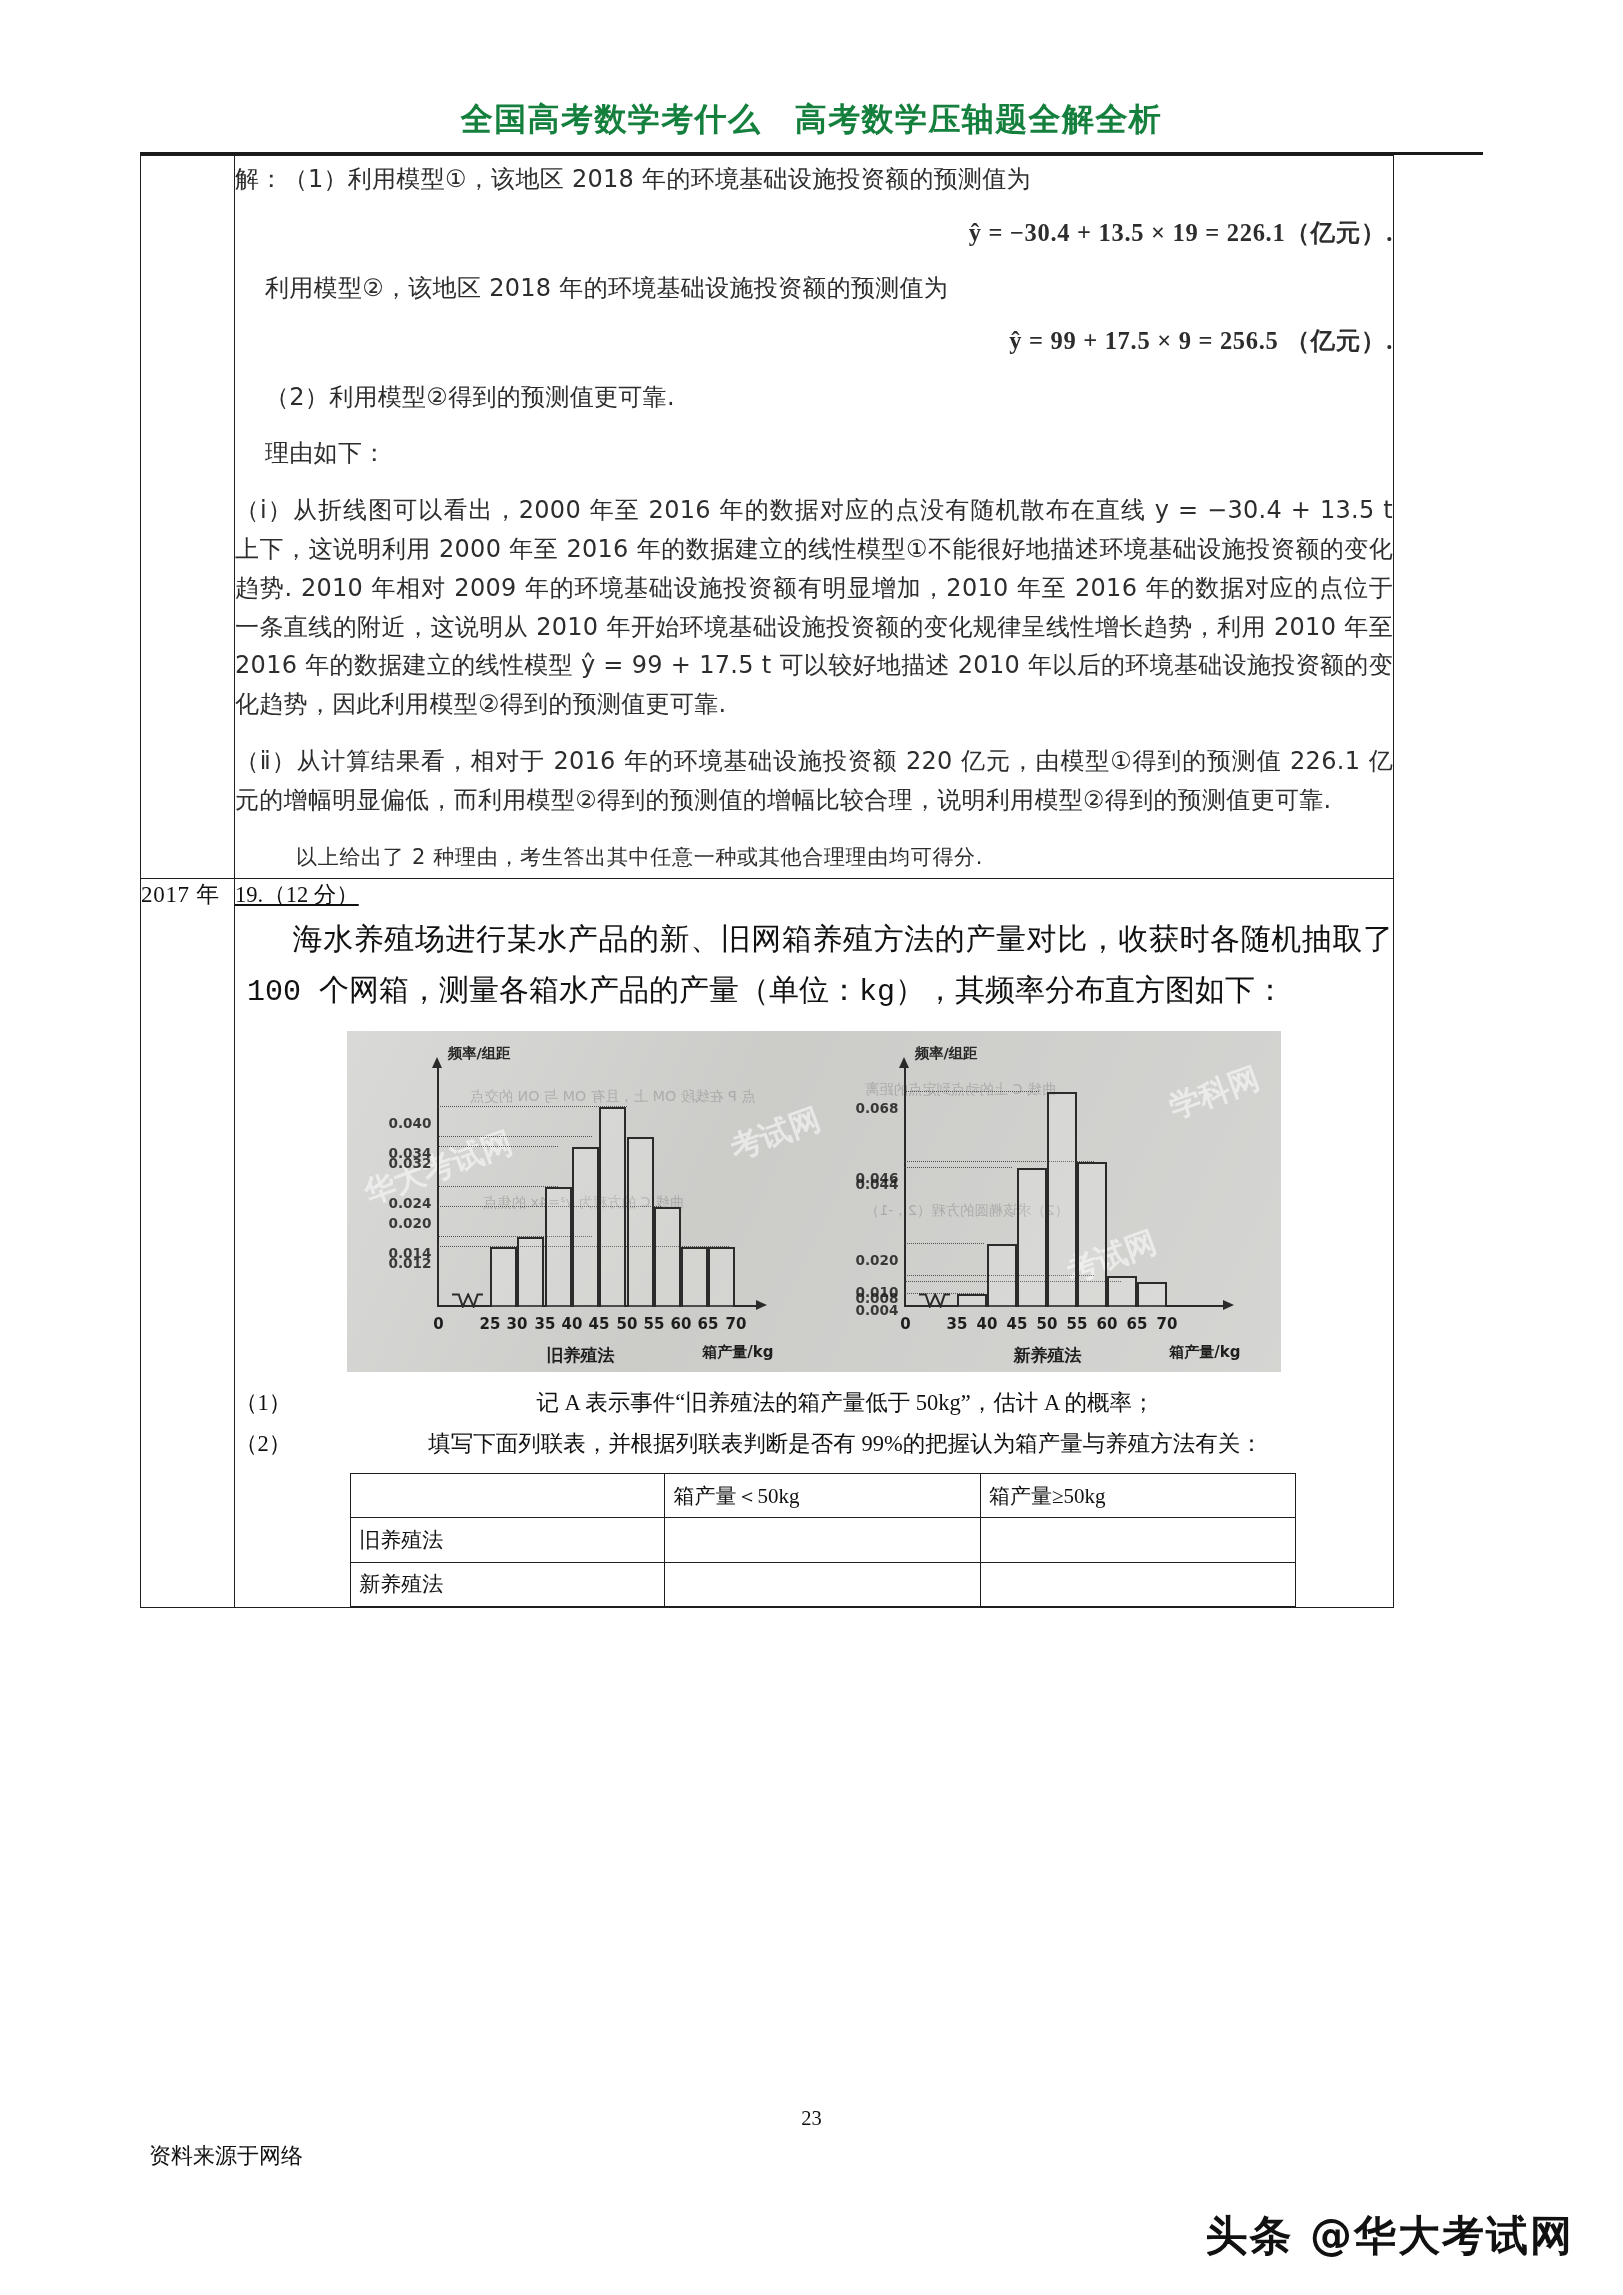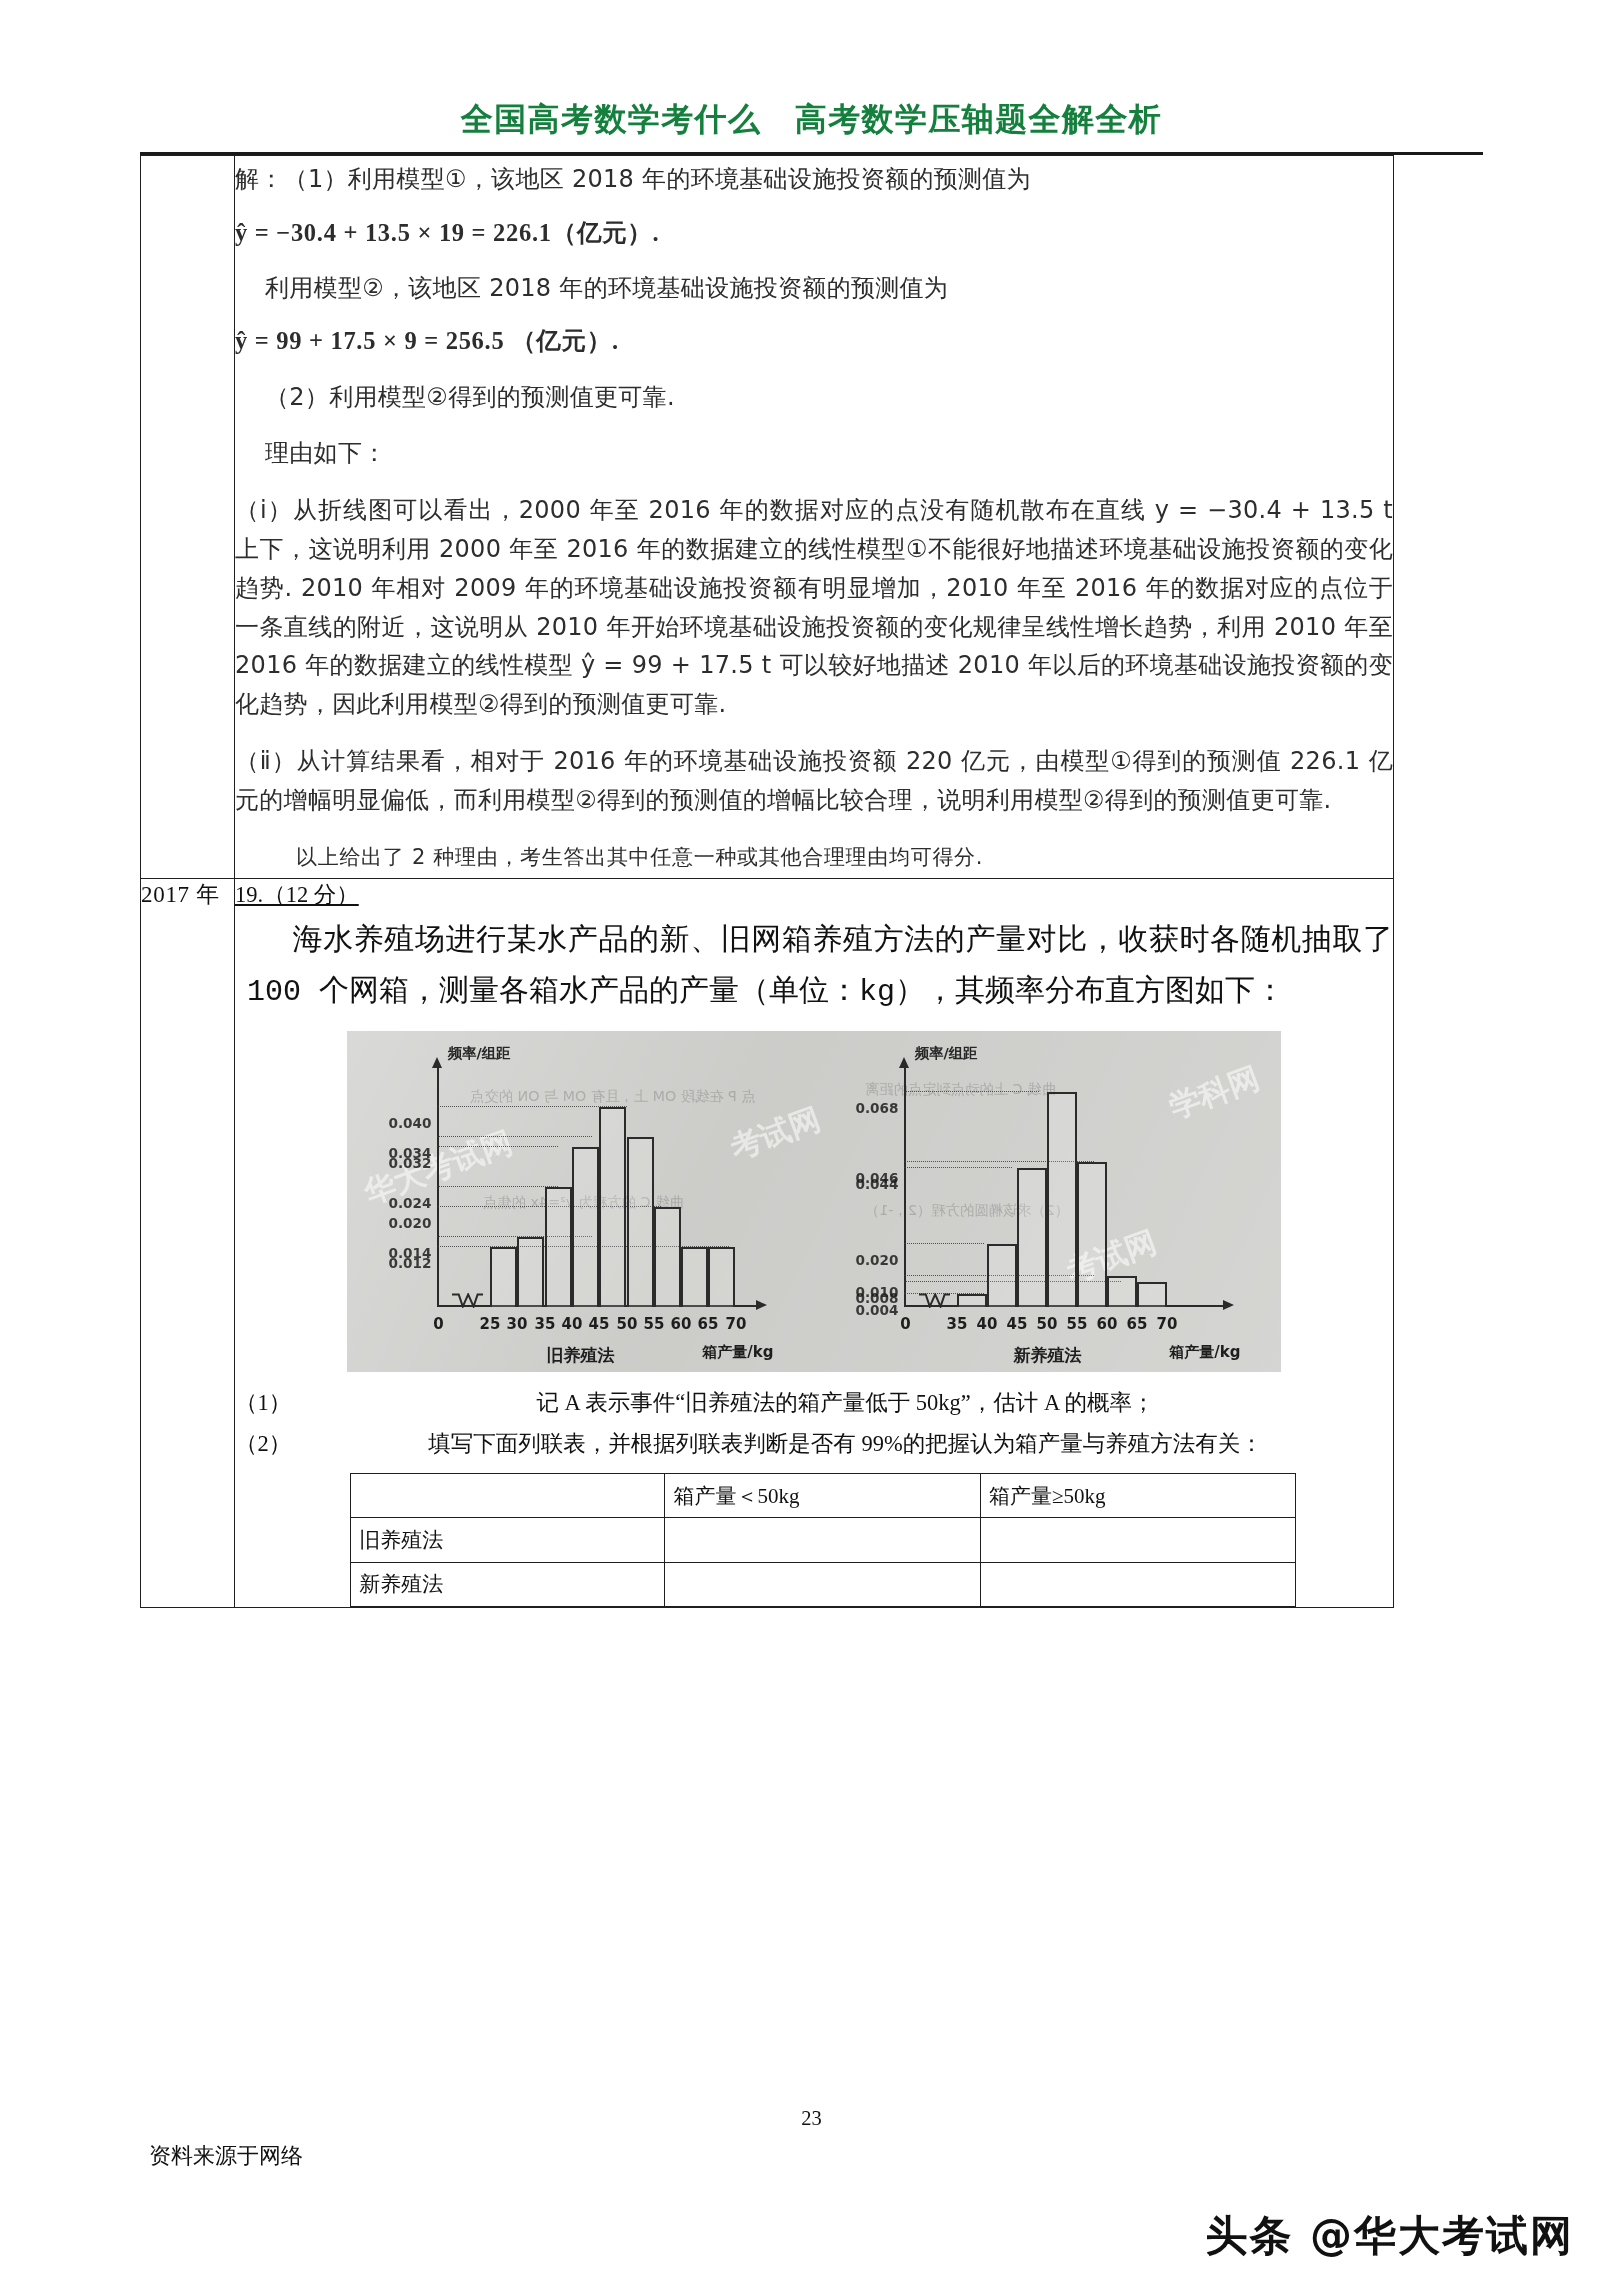--- a/index.html
+++ b/index.html
@@ -63,21 +63,21 @@
   .scan-block {
     font-family: "DejaVu Sans", "Liberation Sans", sans-serif;
     color: #2d2d2d;
     font-size: 24px;
     line-height: 1.62;
     letter-spacing: 0.3px;
   }
   .scan-block .ln { white-space: nowrap; }
   .scan-block .indent2 { padding-left: 30px; }
   .formula {
-    text-align: left;
+    text-align: right;
     font-size: 24.5px;
     padding: 11px 0 12.3px 0;
     letter-spacing: 0.7px;
     font-family: "Liberation Serif", "DejaVu Serif", serif;
     font-weight: bold;
   }
   .para {
     text-align: justify;
     margin: 0;
     padding: 4.1px 0 2.7px 0;

